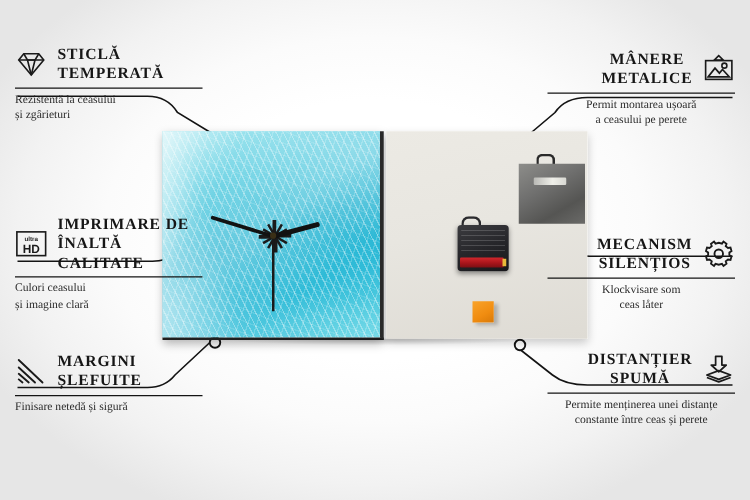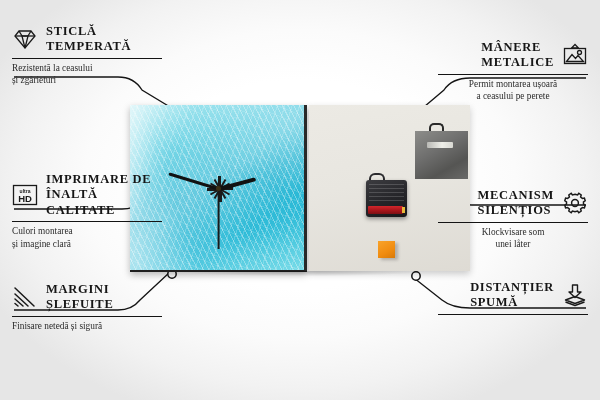--- a/index.html
+++ b/index.html
@@ -115,27 +115,27 @@
     font-size:12.5px; font-weight:bold; letter-spacing:.7px; color:#161616;
     line-height:1.22; text-transform:uppercase;
   }
   .callout .rule { height:1.6px; background:#141414; margin:3px 0 3px; }
   .callout .sub { font-size:9.3px; color:#2b2b2b; line-height:1.32; }
 
   .callout.left .head { justify-content:flex-start; }
   .callout.left .title { text-align:left; }
   .callout.left .sub { text-align:left; }
   .callout.right .head { justify-content:flex-end; }
-  .callout.right .title { text-align:left; }
+  .callout.right .title { text-align:center; }
   .callout.right .sub { text-align:center; }
 
   .ico { width:26px; height:24px; flex:0 0 26px; display:block; }
   .ico svg { display:block; width:100%; height:100%; }
 
-  #c1 { left:12px;  top:24px;  width:150px; }
+  #c1 { left:12px;  top:36px;  width:150px; }
   #c2 { left:12px;  top:172px; width:150px; }
   #c3 { left:12px;  top:282px; width:150px; }
   #c4 { left:438px; top:40px;  width:150px; }
   #c5 { left:438px; top:188px; width:150px; }
   #c6 { left:438px; top:280px; width:150px; }
 </style>
 </head>
 <body>
 
 <div id="stage">
@@ -258,21 +258,21 @@
           <text x="13" y="19" font-family="Liberation Sans, sans-serif" font-size="9.5" font-weight="bold" fill="#1a1a1a" text-anchor="middle">HD</text>
         </svg>
       </span>
       <div class="title">
         <div>IMPRIMARE DE</div>
         <div>ÎNALTĂ CALITATE</div>
       </div>
     </div>
     <div class="rule"></div>
     <div class="sub">
-      <div>Culori montarea</div>
+      <div>Culori ceasului</div>
       <div>și imagine clară</div>
     </div>
   </div>
 
   <div class="callout left" id="c3">
     <div class="head">
       <span class="ico">
         <svg viewBox="0 0 26 24">
             <g stroke="#1a1a1a" stroke-width="1.5" stroke-linecap="round">
           <line x1="3" y1="3" x2="22" y2="21"></line>
@@ -332,36 +332,40 @@
                    L5.6 16.6 L3.6 17 L2.8 14.2 L4.5 13 L4.5 11 L2.8 9.8 L3.6 7 L5.6 7.4
                    L7.4 6 L6.8 4 L9.2 2.2 L10.4 3.9 Z"></path>
           <circle cx="13" cy="12" r="3.4"></circle>
         </g>
           </svg>
       </span>
     </div>
     <div class="rule"></div>
     <div class="sub">
       <div>Klockvisare som</div>
-      <div>unei låter</div>
+      <div>ceas låter</div>
     </div>
   </div>
 
   <div class="callout right" id="c6">
     <div class="head">
       <div class="title">
         <div>DISTANȚIER</div>
         <div>SPUMĂ</div>
       </div>
       <span class="ico">
         <svg viewBox="0 0 26 24">
             <g fill="none" stroke="#1a1a1a" stroke-width="1.4" stroke-linejoin="round">
           <path d="M10.5 2 H15.5 V9 H19 L13 14.5 L7 9 H10.5 Z"></path>
           <path d="M13 13.5 L22.5 17 L13 20.5 L3.5 17 Z"></path>
           <path d="M3.5 19 L13 22.5 L22.5 19"></path>
         </g>
           </svg>
       </span>
     </div>
     <div class="rule"></div>
+    <div class="sub">
+      <div>Permite menținerea unei distanțe</div>
+      <div>constante între ceas și perete</div>
+    </div>
   </div>
 
 </div>
 
 </body></html>

